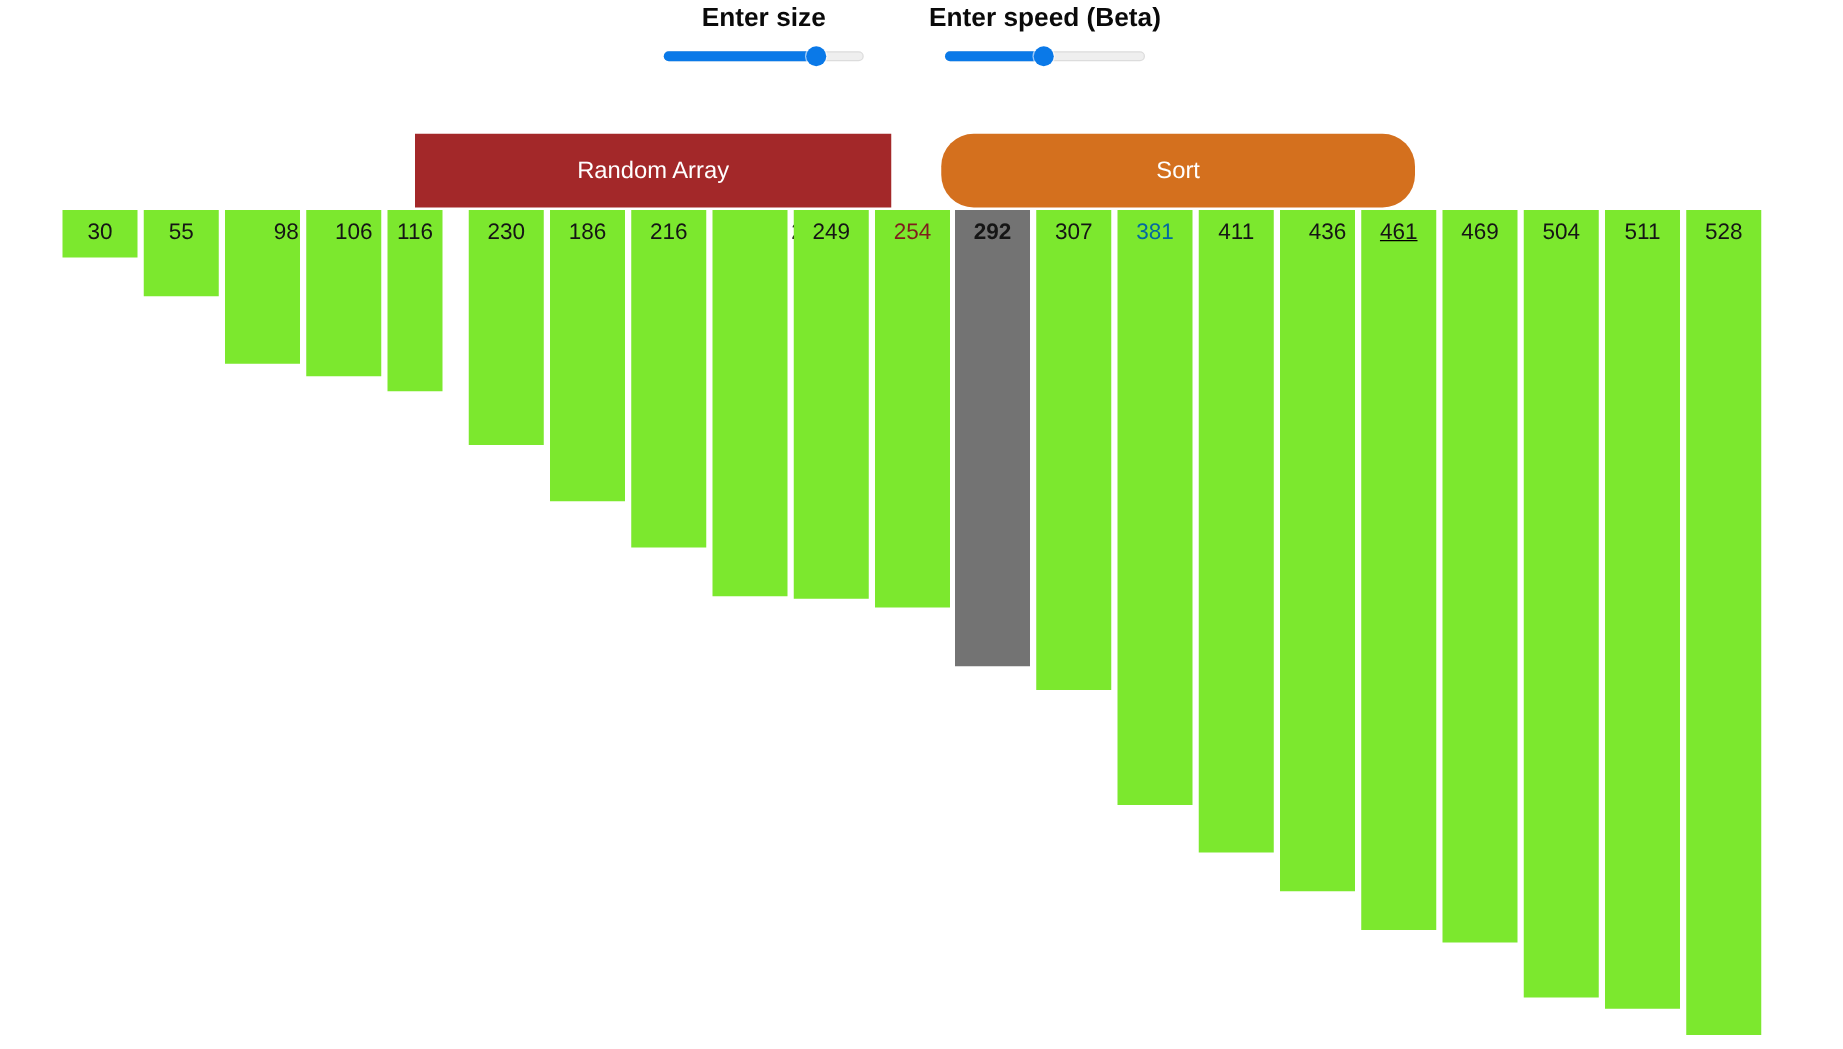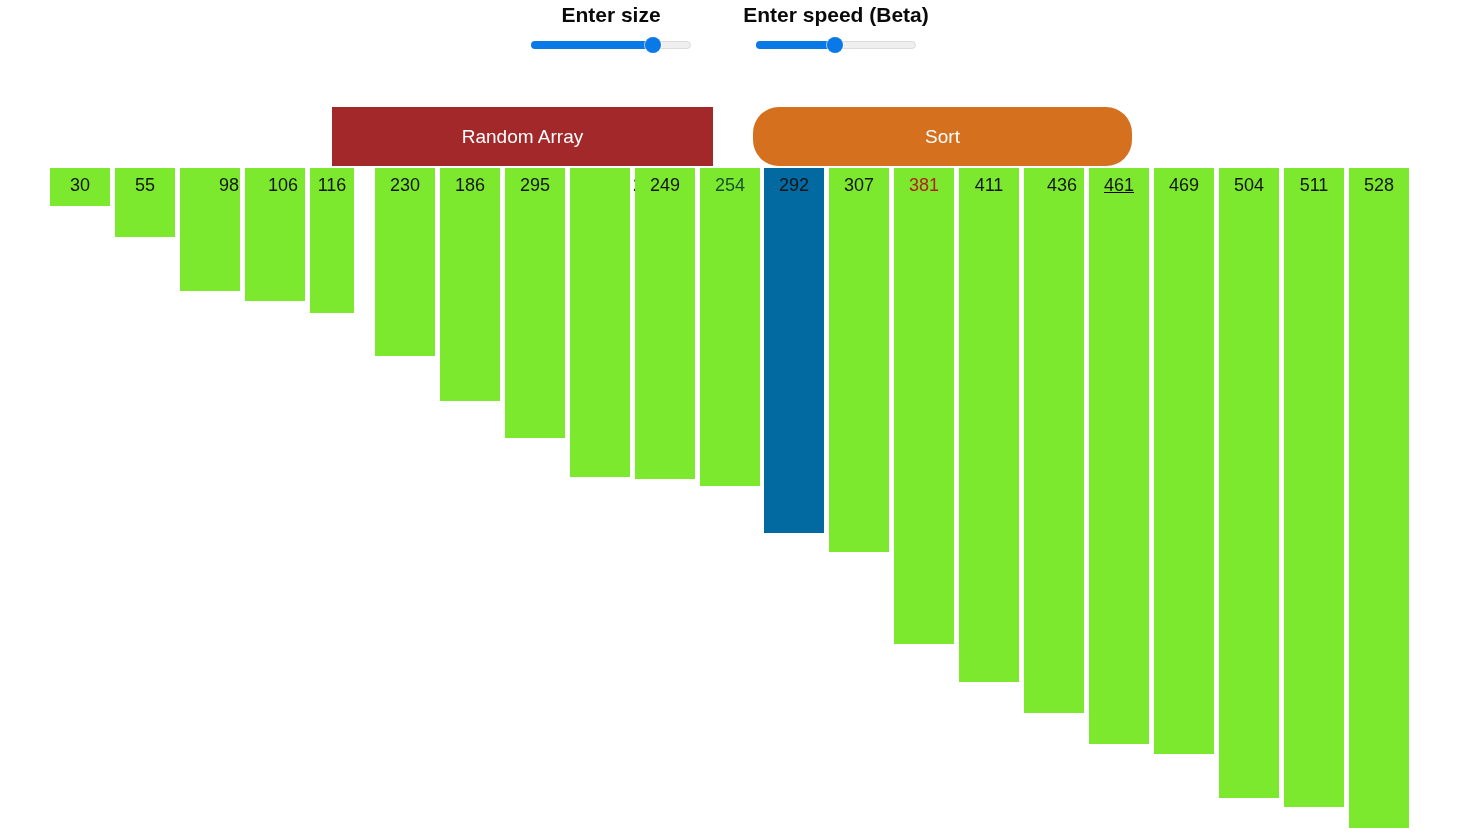--- a/index.html
+++ b/index.html
@@ -203,39 +203,39 @@
       <div class="bar" style="left: 310px; width: 44px; height: 145px; background: rgb(124, 232, 46);">
         <span class="bar-value" style="color: rgb(21, 21, 21);">116</span>
       </div>
       <div class="bar" style="left: 375px; width: 60px; height: 188px; background: rgb(124, 232, 46);">
         <span class="bar-value" style="color: rgb(21, 21, 21);">230</span>
       </div>
       <div class="bar" style="left: 440px; width: 60px; height: 233px; background: rgb(124, 232, 46);">
         <span class="bar-value" style="color: rgb(21, 21, 21);">186</span>
       </div>
       <div class="bar" style="left: 505px; width: 60px; height: 270px; background: rgb(124, 232, 46);">
-        <span class="bar-value" style="color: rgb(21, 21, 21);">295</span>
+        <span class="bar-value" style="color: rgb(21, 21, 21);">216</span>
       </div>
       <div class="bar" style="left: 570px; width: 60px; height: 309px; background: rgb(124, 232, 46);">
         <span class="bar-value" style="color: rgb(21, 21, 21); margin-left: 48px;">247</span>
       </div>
       <div class="bar" style="left: 635px; width: 60px; height: 311px; background: rgb(124, 232, 46);">
         <span class="bar-value" style="color: rgb(21, 21, 21);">249</span>
       </div>
       <div class="bar" style="left: 700px; width: 60px; height: 318px; background: rgb(124, 232, 46);">
-        <span class="bar-value" style="color: #14532d;">254</span>
-      </div>
-      <div class="bar" style="left: 764px; width: 60px; height: 365px; background: #0369a1;">
+        <span class="bar-value" style="color: #7f1d1d;">254</span>
+      </div>
+      <div class="bar" style="left: 764px; width: 60px; height: 365px; background: #737373; font-weight: bold;">
         <span class="bar-value" style="color: rgb(21, 21, 21);">292</span>
       </div>
       <div class="bar" style="left: 829px; width: 60px; height: 384px; background: rgb(124, 232, 46);">
         <span class="bar-value" style="color: rgb(21, 21, 21);">307</span>
       </div>
       <div class="bar" style="left: 894px; width: 60px; height: 476px; background: rgb(124, 232, 46);">
-        <span class="bar-value" style="color: #b91c1c;">381</span>
+        <span class="bar-value" style="color: #0369a1;">381</span>
       </div>
       <div class="bar" style="left: 959px; width: 60px; height: 514px; background: rgb(124, 232, 46);">
         <span class="bar-value" style="color: rgb(21, 21, 21);">411</span>
       </div>
       <div class="bar" style="left: 1024px; width: 60px; height: 545px; background: rgb(124, 232, 46); padding-left: 16px;">
         <span class="bar-value" style="color: rgb(21, 21, 21);">436</span>
       </div>
       <div class="bar" style="left: 1089px; width: 60px; height: 576px; background: rgb(124, 232, 46); text-decoration: underline;">
         <span class="bar-value" style="color: rgb(21, 21, 21);">461</span>
       </div>

